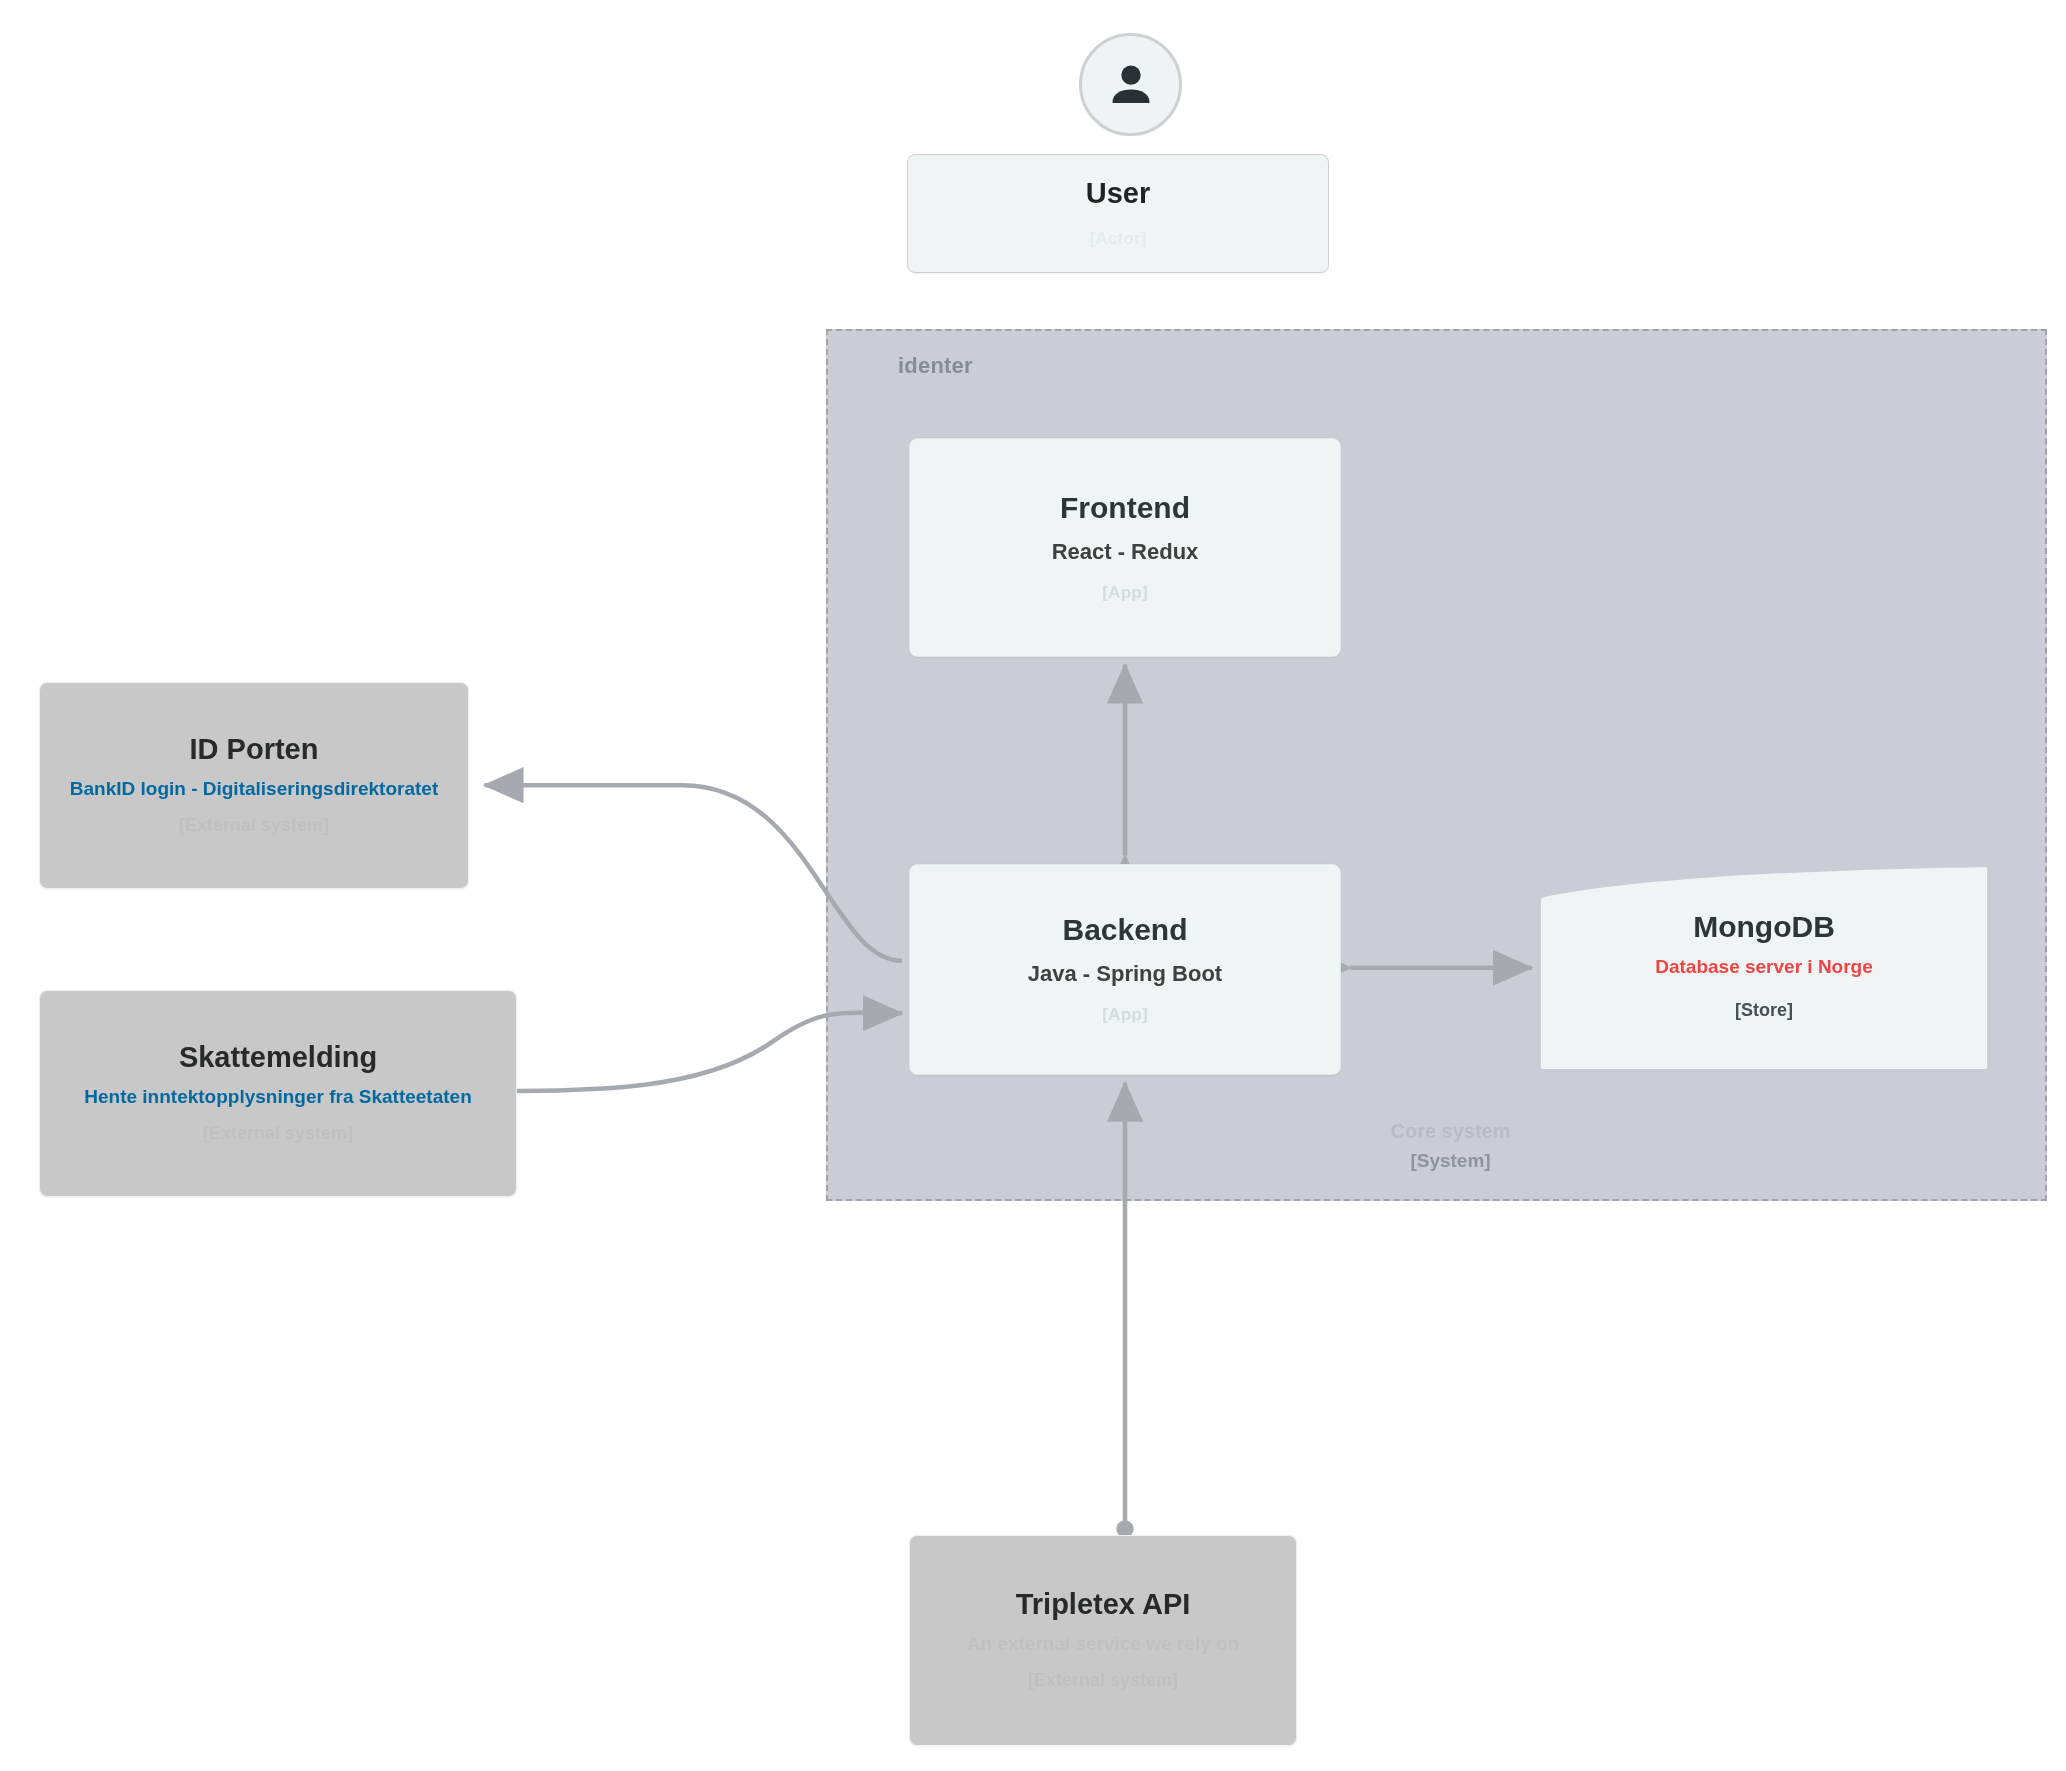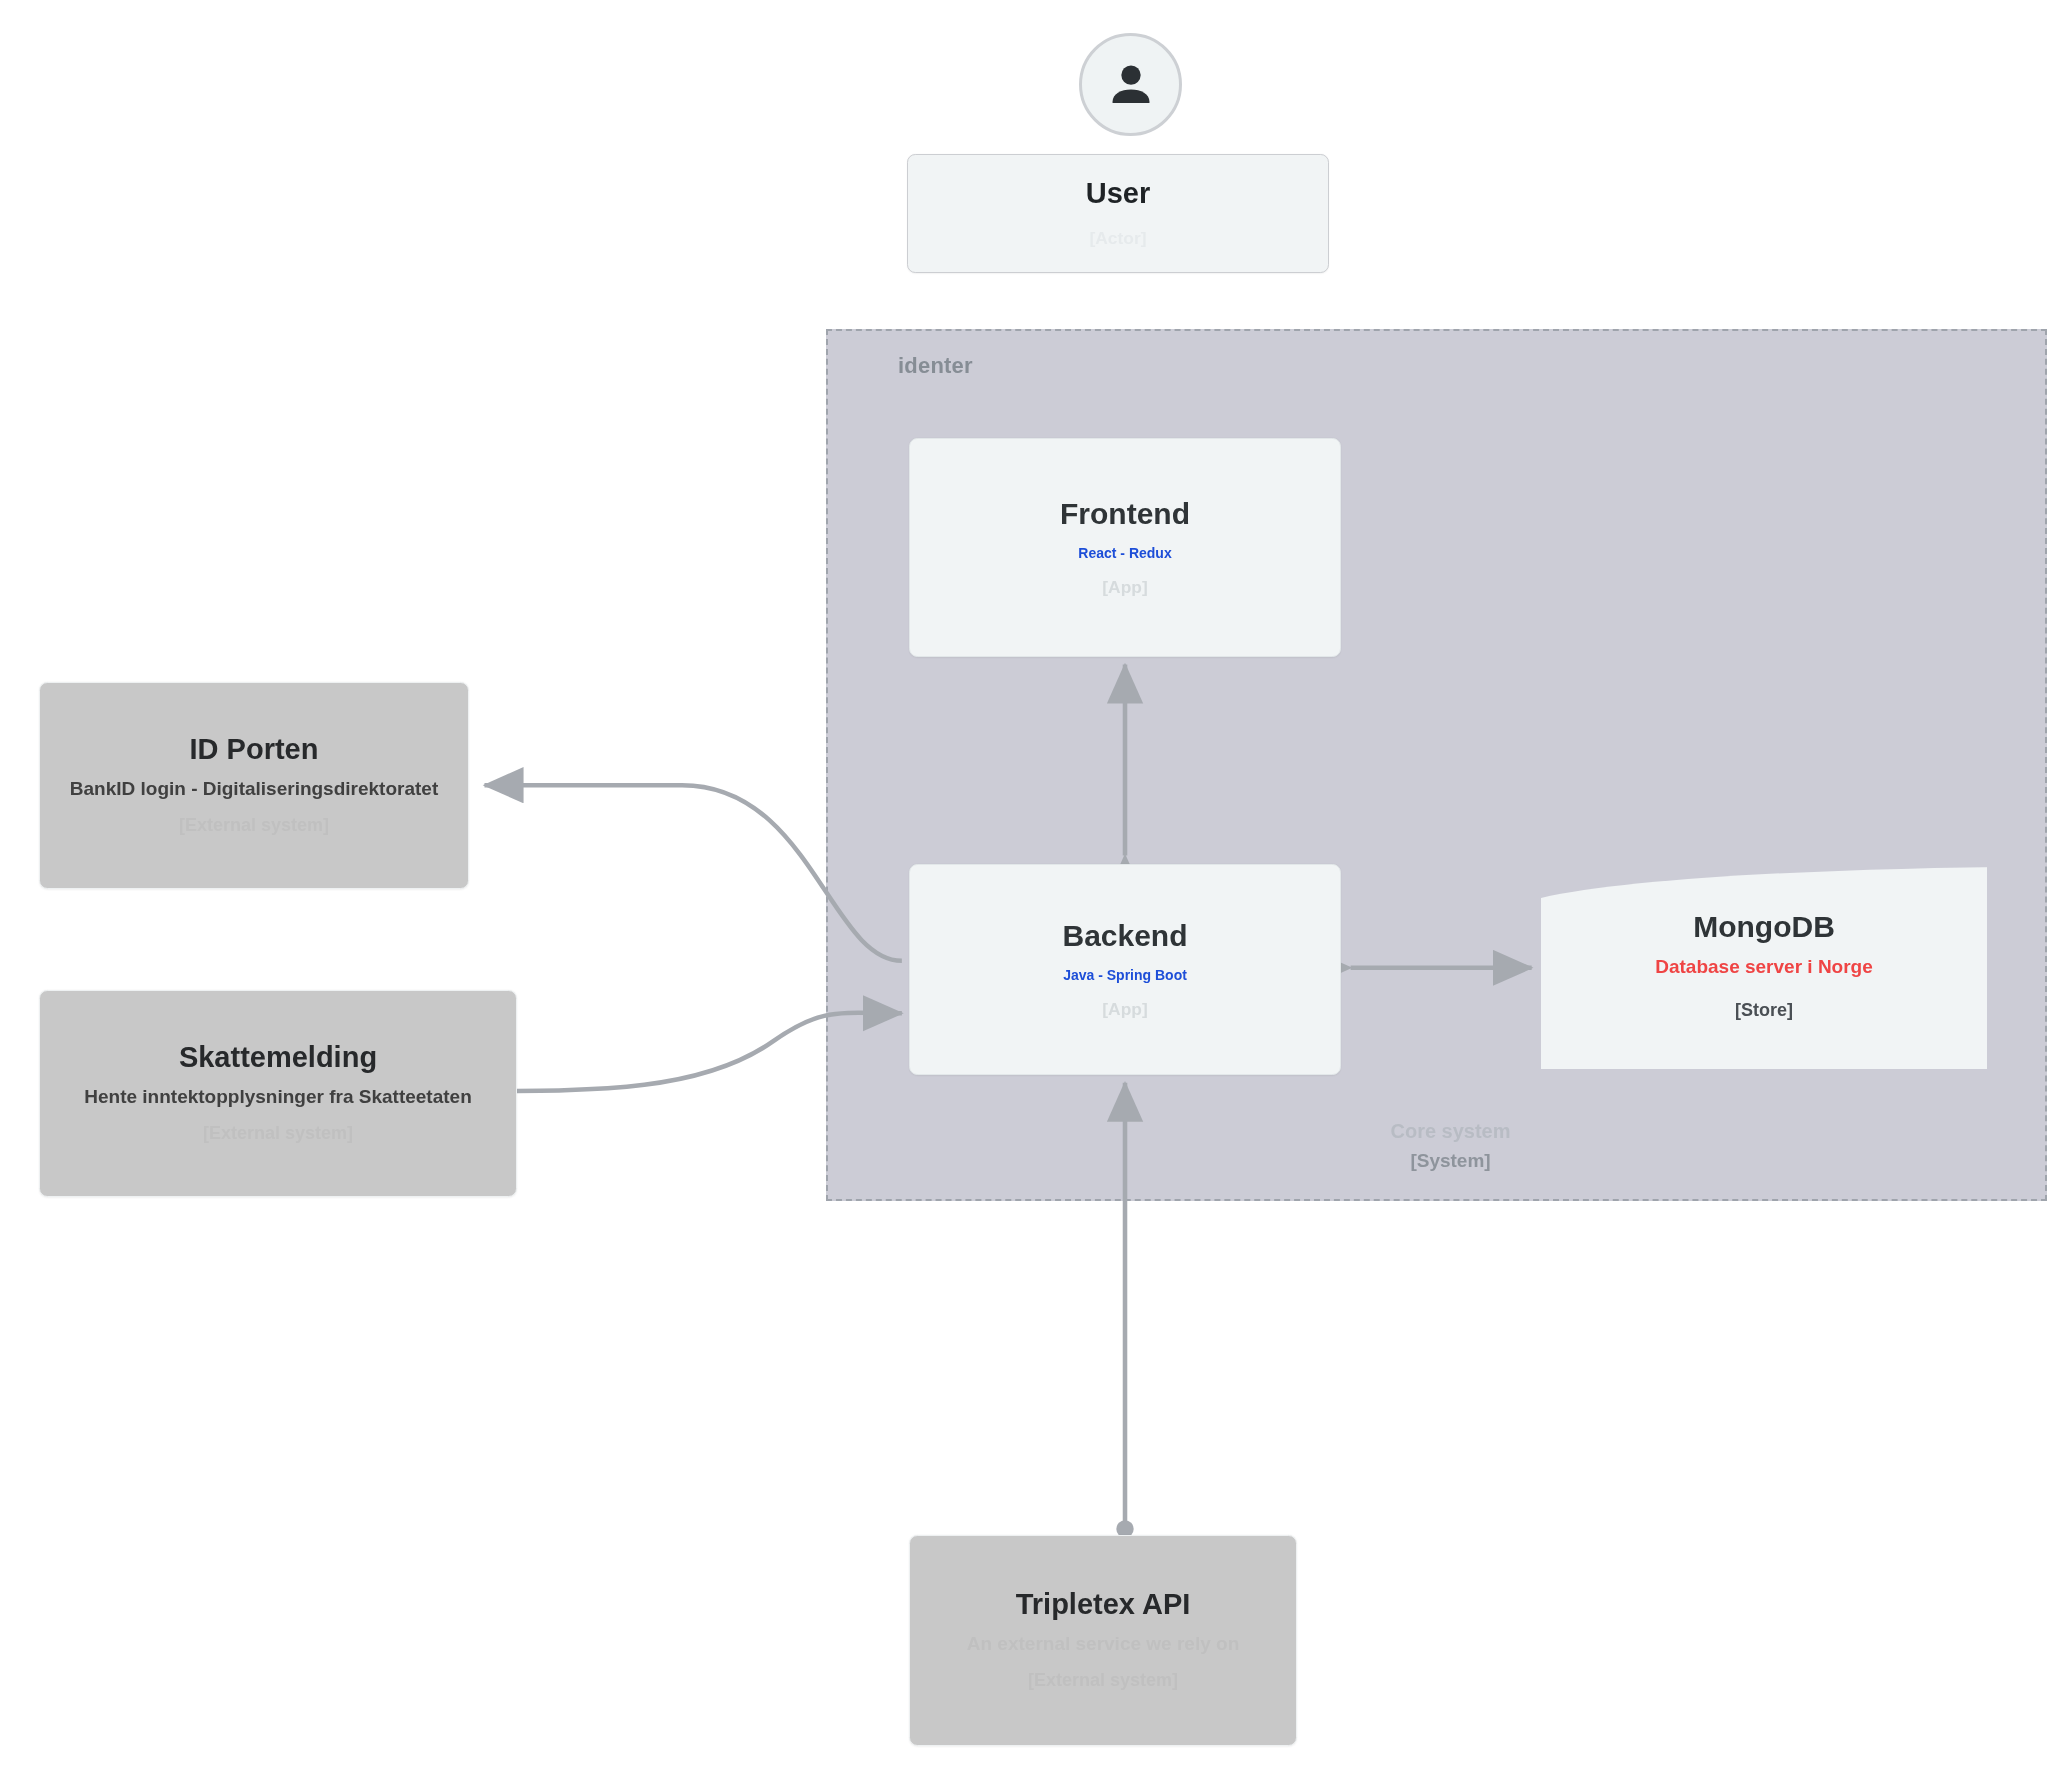--- a/index.html
+++ b/index.html
@@ -36,40 +36,40 @@
   .node .n-desc{font-weight:bold;line-height:1.3;}
   .node .n-type{font-weight:bold;line-height:1.3;}
 
   
   .node-app{
     background:#f1f4f5;
     border:0.4px solid #e2e7e9;
     box-shadow:0 0.8px 1.7px rgba(0,0,0,.06);
   }
   .node-app .n-title{font-size:30px;color:#2f3437;margin-bottom:12.4px;}
-  .node-app .n-desc{font-size:14px;color:#1d4ed8;margin-bottom:14px;}
+  .node-app .n-desc{font-size:22px;color:#404040;margin-bottom:14px;}
   .node-app .n-type{font-size:17.4px;color:#d6dbdd;}
 
   
   .node-actor{
     background:#f1f4f5;
     border:1.7px solid #ccced2;
     box-shadow:0 0.8px 1.7px rgba(0,0,0,.05);
   }
   .node-actor .n-title{font-size:29px;color:#1f2326;margin-bottom:16.5px;}
   .node-actor .n-type{font-size:17.4px;color:#e6eaec;}
 
   
   .node-ext{
     background:#c8c8c8;
     border:1.7px solid #eef1f2;
     box-shadow:0 0.8px 2.1px rgba(0,0,0,.06);
   }
   .node-ext .n-title{font-size:29px;color:#27292b;margin-bottom:10.7px;}
-  .node-ext .n-desc{font-size:19px;color:#404040;margin-bottom:12.4px;}
+  .node-ext .n-desc{font-size:19px;color:#0369a1;margin-bottom:12.4px;}
   .node-ext .n-type{font-size:18px;color:#c0c0c0;}
   .node-ext.faded-desc .n-desc{color:#c0c0c0;}
 
   
   .node-store{
     position:absolute;
     display:flex;flex-direction:column;align-items:flex-start;justify-content:center;
     text-align:center;
   }
   .node-store .store-shape{

